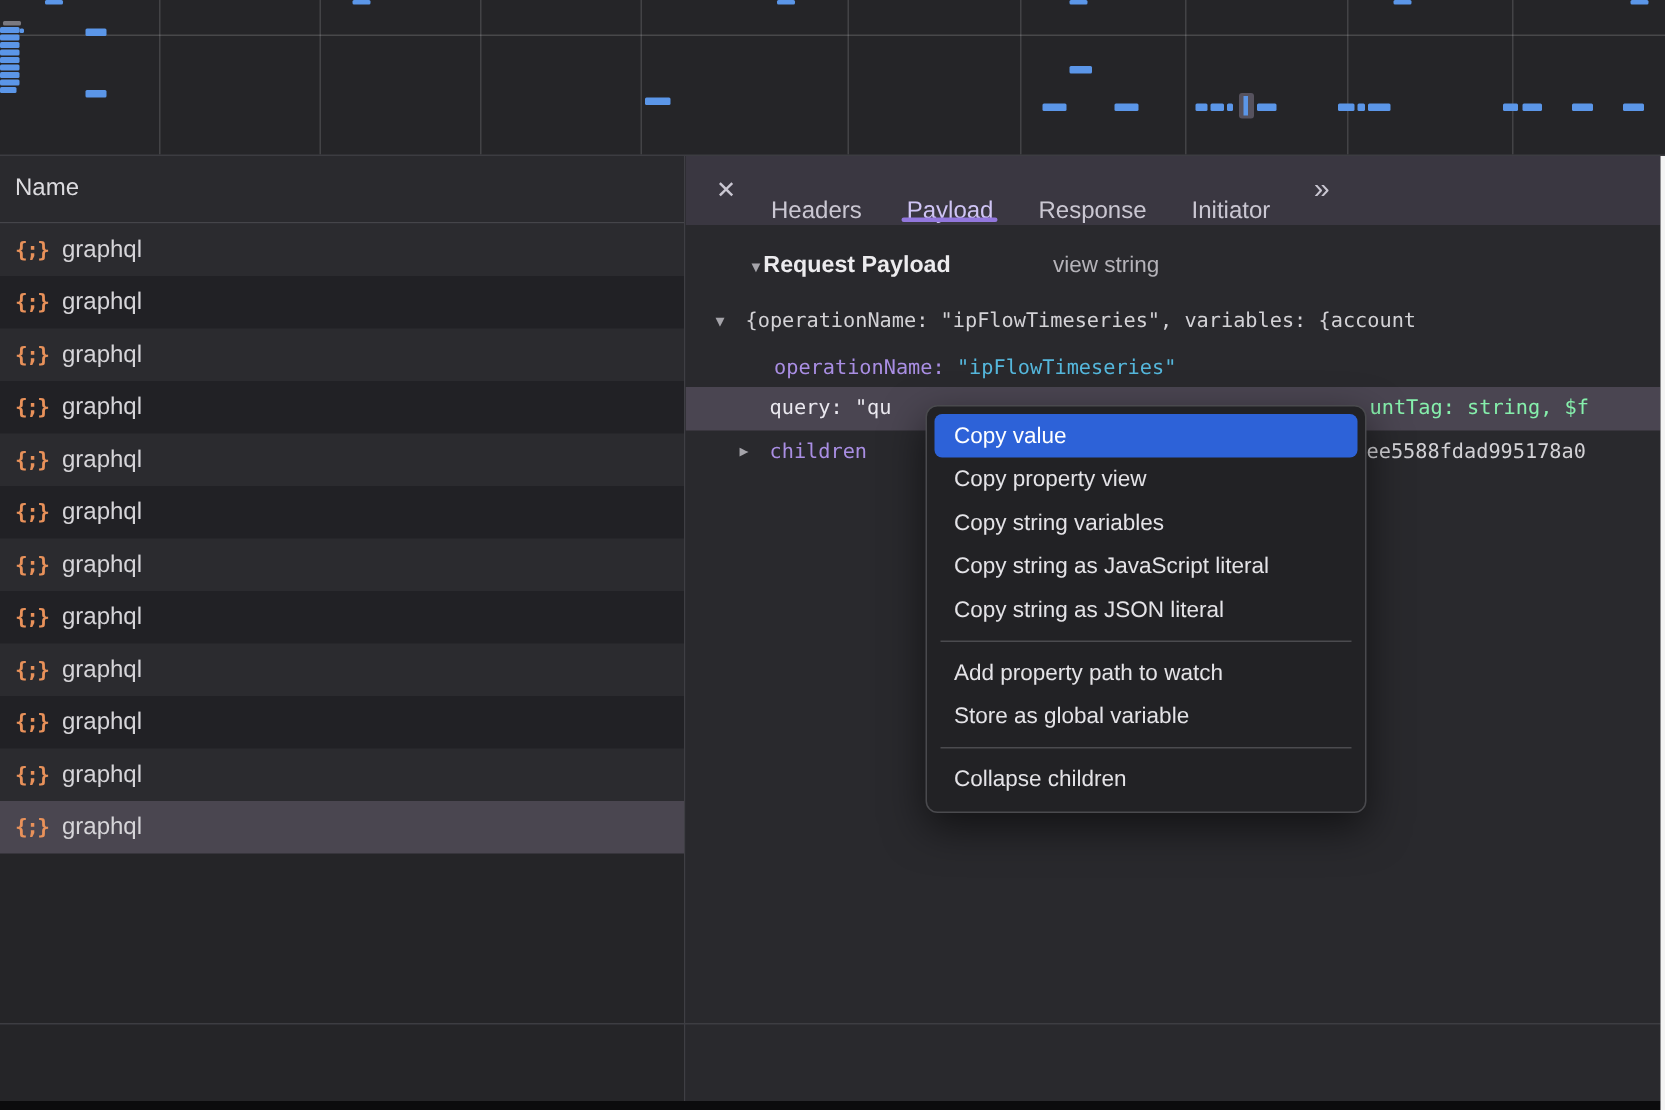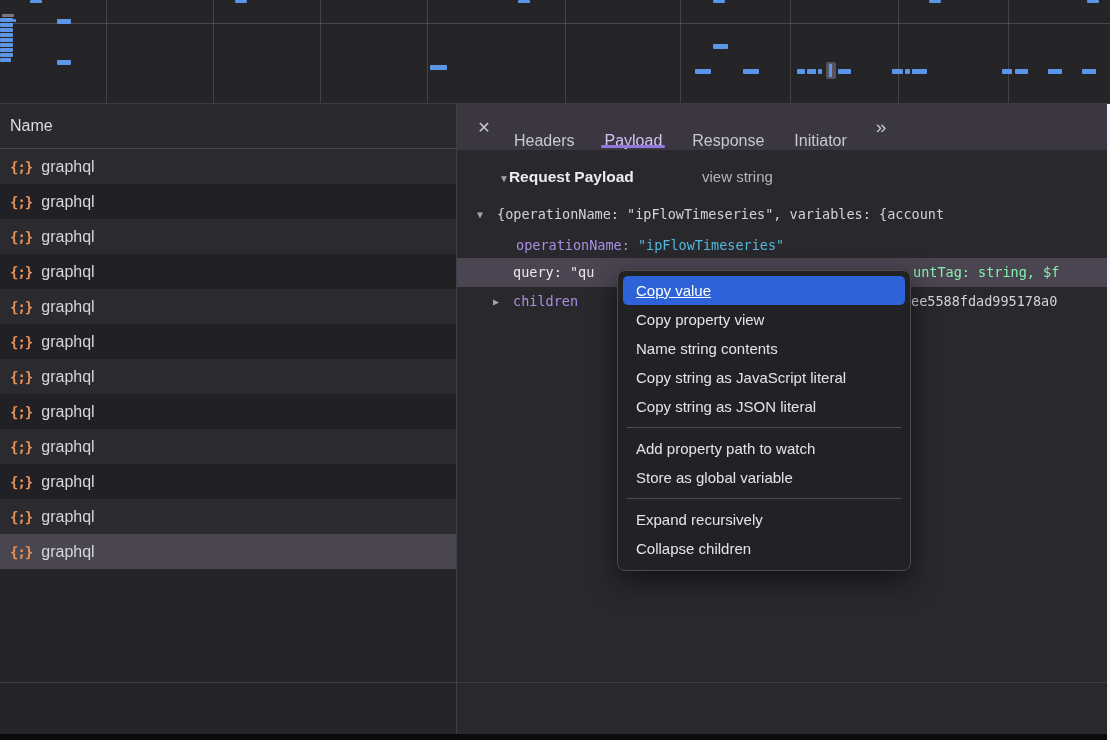--- a/index.html
+++ b/index.html
@@ -64,21 +64,21 @@
   #line-vars .txt{position:absolute;left:56px;}
   #line-vars .frag-right{position:absolute;left:454px;}
   .k{color:var(--key-purple);}
   .s{color:var(--string-cyan);}
   
   #context-menu{position:absolute;left:617px;top:270px;width:292px;z-index:50;
     background:#222225;border:1px solid #4a4a4e;border-radius:8px;padding:5px 0 7px;
     box-shadow:0 10px 28px rgba(0,0,0,.55);}
   .menu-item{height:29px;line-height:29px;padding-left:18px;font-size:15px;color:#e4e3e7;cursor:default;}
   .menu-item.highlight{background:var(--menu-highlight);color:#fff;border-radius:5px;
-    margin:0 5px;padding-left:13px;text-decoration:underline;}
+    margin:0 5px;padding-left:13px;}
   .menu-sep{border-top:1px solid #4b4b4f;margin:6px 9px;}
   
   #footer-divider{position:absolute;left:0;right:3px;top:682px;height:1px;background:#3d3d42;}
   #bottom-strip{position:absolute;left:0;bottom:0;width:1107px;height:6px;background:#0b0b0d;}
   #right-sliver{position:absolute;right:0;top:104px;bottom:0;width:3px;background:#f4f4f4;}
 </style>
 </head>
 <body>
 
 <div id="overview">
@@ -231,26 +231,25 @@
       <span class="arrow">▶</span>
       <span class="txt k">children</span>
       <span class="frag-right">ee5588fdad995178a0</span>
     </div>
   </div>
 </div>
 
 <div id="context-menu">
     <div class="menu-item highlight">Copy value</div>
     <div class="menu-item">Copy property view</div>
-    <div class="menu-item">Name string contents</div>
+    <div class="menu-item">Copy string variables</div>
     <div class="menu-item">Copy string as JavaScript literal</div>
     <div class="menu-item">Copy string as JSON literal</div>
     <div class="menu-sep"></div>
     <div class="menu-item">Add property path to watch</div>
     <div class="menu-item">Store as global variable</div>
     <div class="menu-sep"></div>
-    <div class="menu-item">Expand recursively</div>
     <div class="menu-item">Collapse children</div>
   </div>
 
 <div id="footer-divider"></div>
 <div id="bottom-strip"></div>
 <div id="right-sliver"></div>
 
 </body></html>

